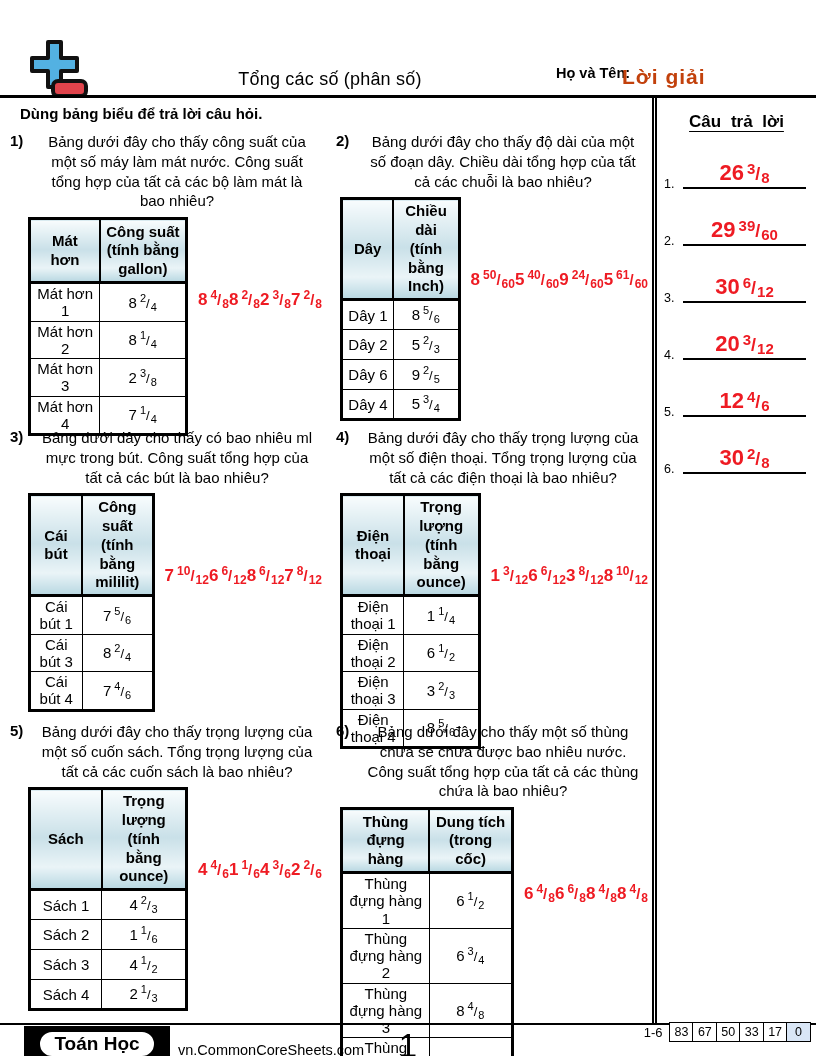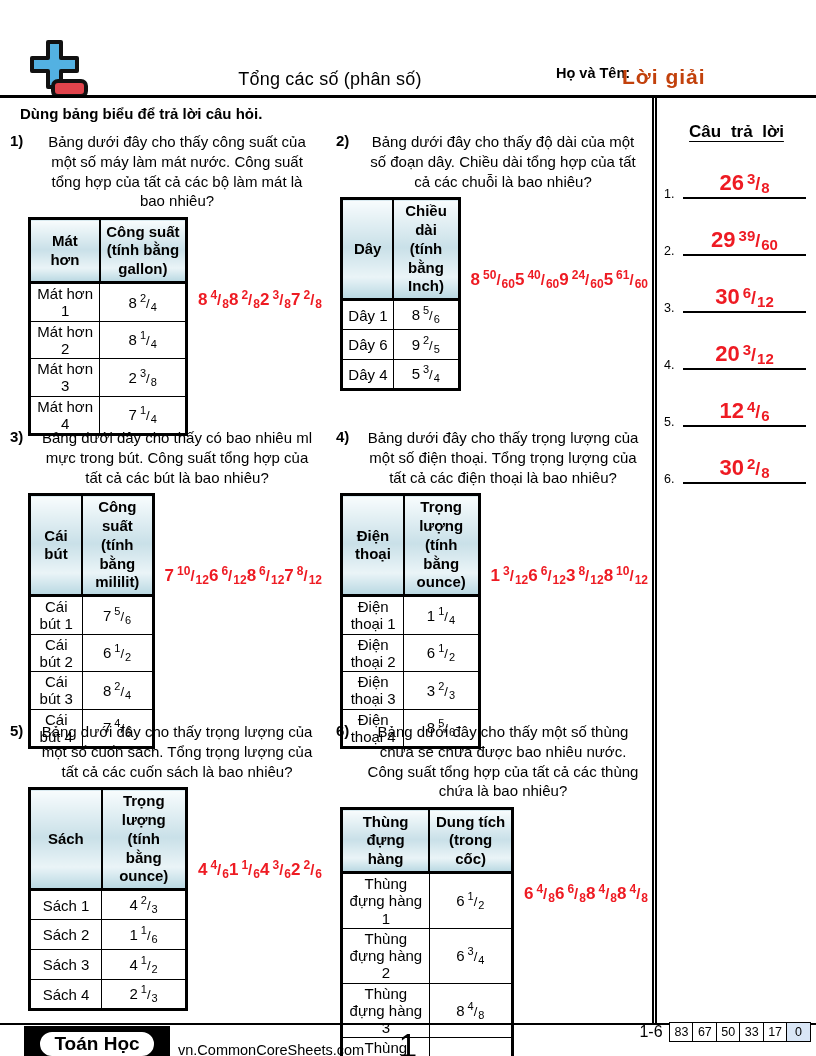--- a/index.html
+++ b/index.html
@@ -12,21 +12,21 @@
          font-size:18px;letter-spacing:.2px;}
   .name-label{position:absolute;left:556px;top:36px;font-size:14.5px;font-weight:bold;}
   .name-value{position:absolute;left:622px;top:36px;font-size:21px;font-weight:bold;
               color:#c2410c;letter-spacing:1px;}
   .head-rule{position:absolute;left:0;top:66px;width:816px;height:3px;background:#000;}
 
   
   .content{position:absolute;left:0;top:69px;width:816px;height:927px;display:flex;
            border-bottom:2px solid #000;box-sizing:border-box;}
   .main{width:652px;box-sizing:border-box;}
-  .answers{flex:1;border-left:5px double #000;box-sizing:border-box;padding-top:20px;}
+  .answers{flex:1;border-left:5px double #000;box-sizing:border-box;padding-top:10px;}
 
   .instruction{font-weight:bold;font-size:15px;padding:7px 0 2px 20px;height:24px;box-sizing:border-box;}
 
   .grid{display:grid;grid-template-columns:326px 326px;grid-template-rows:296px 294px auto;}
   .problem{position:relative;padding:10px 4px 0 6px;box-sizing:border-box;}
   .q-head{display:flex;}
   .q-num{font-weight:bold;font-size:15px;width:28px;padding-left:4px;flex:none;}
   .q-text{flex:1;text-align:center;font-size:15px;line-height:1.32;padding-right:6px;}
 
   .table-wrap{display:flex;margin-top:6px;margin-left:22px;}
@@ -74,21 +74,21 @@
             text-align:center;padding-bottom:1px;}
 
   
   .footer-bar{position:absolute;left:24px;top:997px;width:146px;height:35px;background:#000000;
               display:flex;align-items:center;justify-content:center;}
   .brand-pill{background:#fff;border:2.5px solid #000;border-radius:16px;padding:1px 14px;
               font-weight:bold;font-size:19px;}
   .site{position:absolute;left:178px;top:1013px;font-size:14.5px;}
   .page-num{position:absolute;left:0;top:998px;width:816px;text-align:center;font-size:33px;}
   .score-row{position:absolute;right:5px;top:993px;display:flex;align-items:center;}
-  .range{font-size:16px;margin-right:8px;}
+  .range{font-size:13px;margin-right:8px;}
   .score-boxes{display:flex;}
   .score-box{width:25px;height:20px;border:1.6px solid #000;margin-left:-1.6px;font-size:12.5px;
              display:flex;align-items:center;justify-content:center;box-sizing:border-box;background:#fff;}
   .score-box.last{background:#d9e6f6;}
 </style>
 </head>
 <body>
 
 <div class="page">
 
@@ -169,20 +169,24 @@
                 <th>Dây</th>
                 <th>Chiều dài (tính bằng Inch)</th>
               </tr>
                 </thead>
               <tbody>
                   <tr>
                     <td class="row-label">Dây 1</td>
                     <td class="row-val"><span class="frac"><span class="fw">8</span><span class="fn">5</span><span class="fs"></span><span class="fd">6</span></span></td>
                   </tr>
                   <tr>
+                    <td class="row-label">Dây 2</td>
+                    <td class="row-val"><span class="frac"><span class="fw">5</span><span class="fn">2</span><span class="fs"></span><span class="fd">3</span></span></td>
+                  </tr>
+                  <tr>
                     <td class="row-label">Dây 6</td>
                     <td class="row-val"><span class="frac"><span class="fw">9</span><span class="fn">2</span><span class="fs"></span><span class="fd">5</span></span></td>
                   </tr>
                   <tr>
                     <td class="row-label">Dây 4</td>
                     <td class="row-val"><span class="frac"><span class="fw">5</span><span class="fn">3</span><span class="fs"></span><span class="fd">4</span></span></td>
                   </tr>
                 </tbody>
             </table>
             <div class="red-col">
@@ -212,24 +216,20 @@
               <thead>
                   <tr>
                 <th>Cái bút</th>
                 <th>Công suất (tính bằng mililit)</th>
               </tr>
                 </thead>
               <tbody>
                   <tr>
                     <td class="row-label">Cái bút 1</td>
                     <td class="row-val"><span class="frac"><span class="fw">7</span><span class="fn">5</span><span class="fs"></span><span class="fd">6</span></span></td>
-                  </tr>
-                  <tr>
-                    <td class="row-label">Cái bút 2</td>
-                    <td class="row-val"><span class="frac"><span class="fw">6</span><span class="fn">1</span><span class="fs"></span><span class="fd">2</span></span></td>
                   </tr>
                   <tr>
                     <td class="row-label">Cái bút 3</td>
                     <td class="row-val"><span class="frac"><span class="fw">8</span><span class="fn">2</span><span class="fs"></span><span class="fd">4</span></span></td>
                   </tr>
                   <tr>
                     <td class="row-label">Cái bút 4</td>
                     <td class="row-val"><span class="frac"><span class="fw">7</span><span class="fn">4</span><span class="fs"></span><span class="fd">6</span></span></td>
                   </tr>
                 </tbody>

